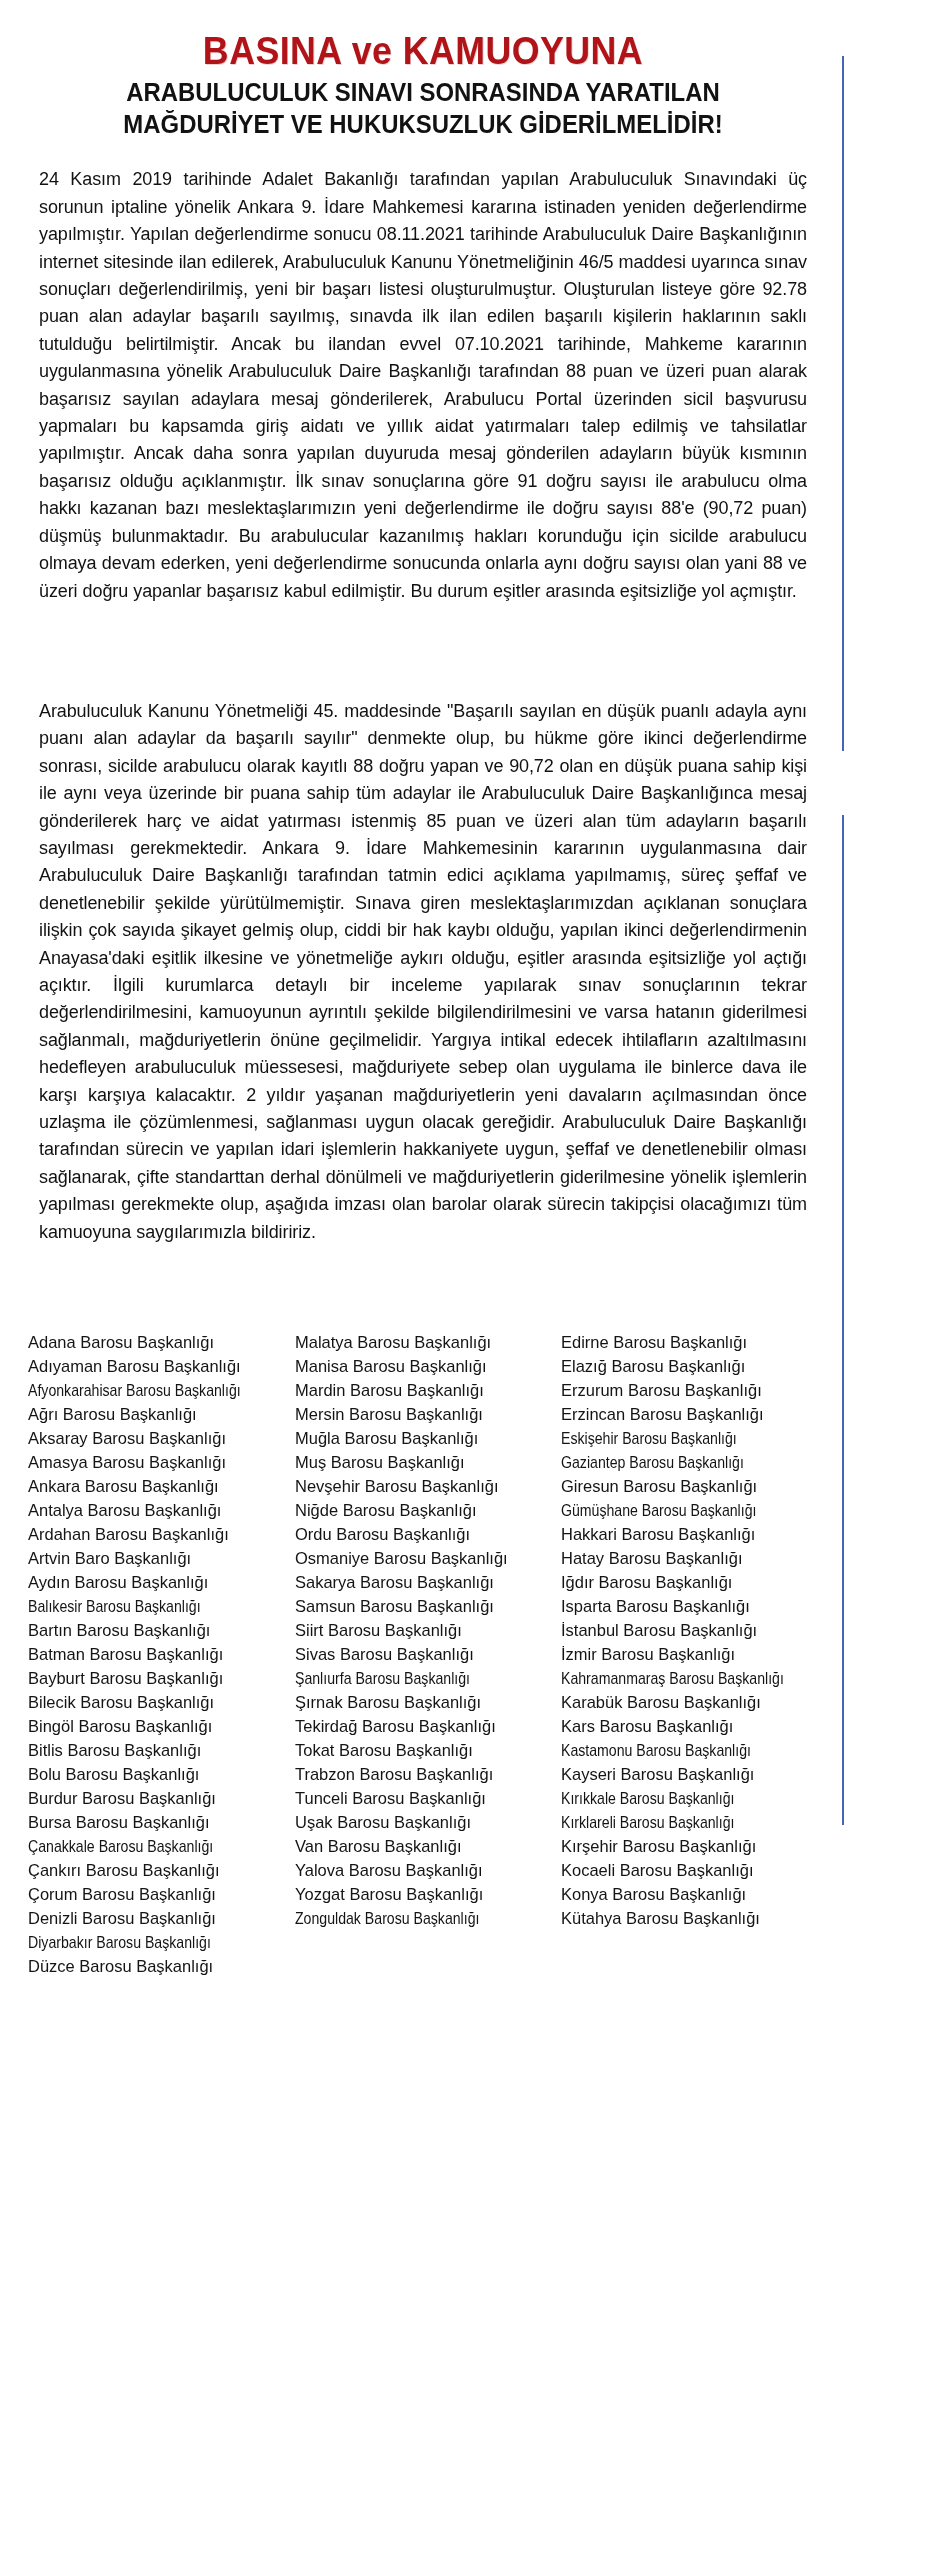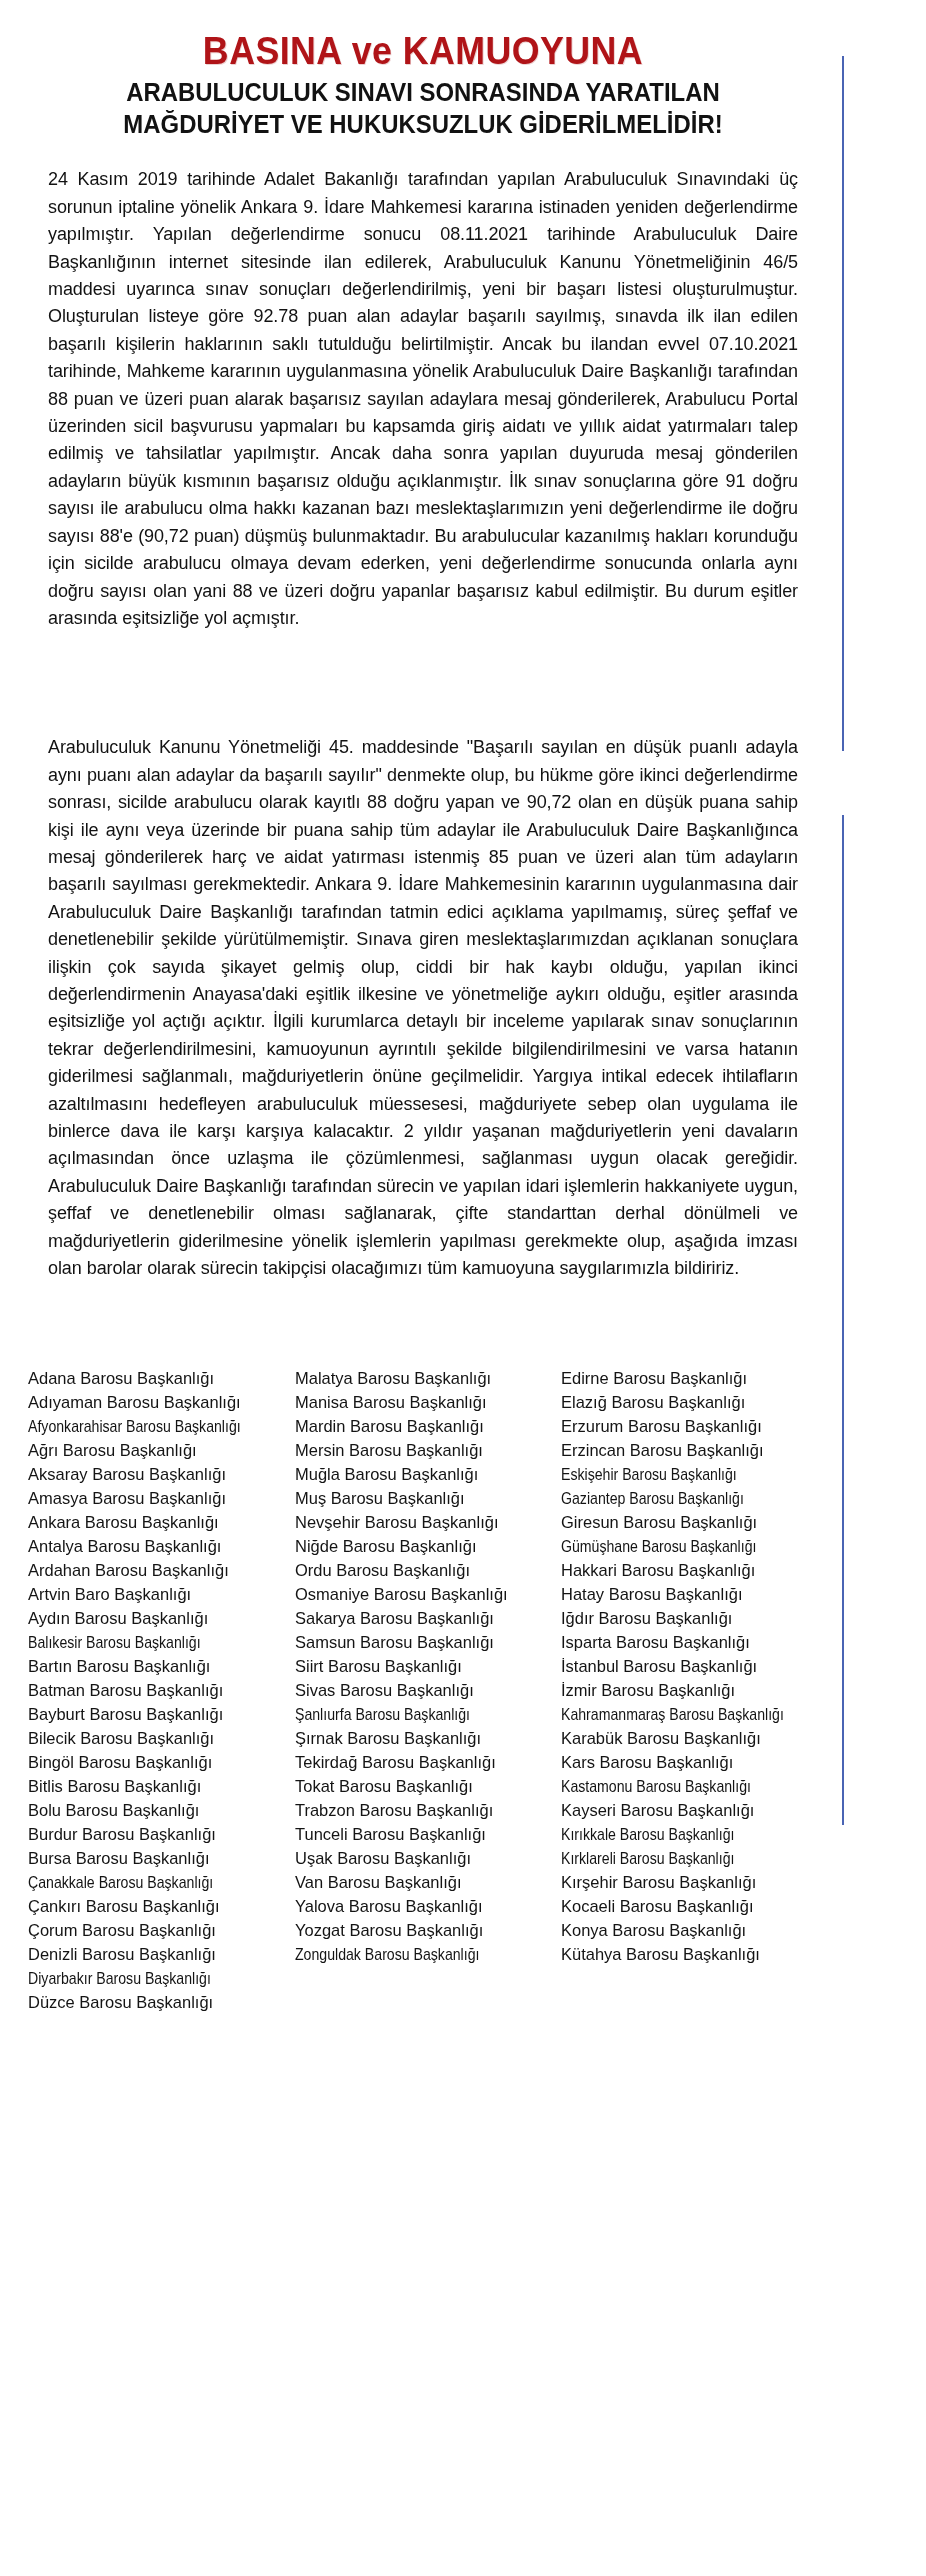--- a/index.html
+++ b/index.html
@@ -59,21 +59,21 @@
   .body-wrap {
     padding: 0 35px 0 35px;
   }
   .para {
     font-family: "Liberation Sans", "DejaVu Sans", sans-serif;
     font-size: 18px;
     line-height: 27.4px;
     text-align: justify;
     text-justify: inter-word;
     color: #121212;
-    margin: 13px;
+    margin: 4px;
     letter-spacing: -0.1px;
     word-spacing: 0.2px;
   }
   #para-1 { margin-top: 26px; }
   #para-2 { margin-top: 0; }
 
   .para-gap {
     height: 89px;
   }
 

